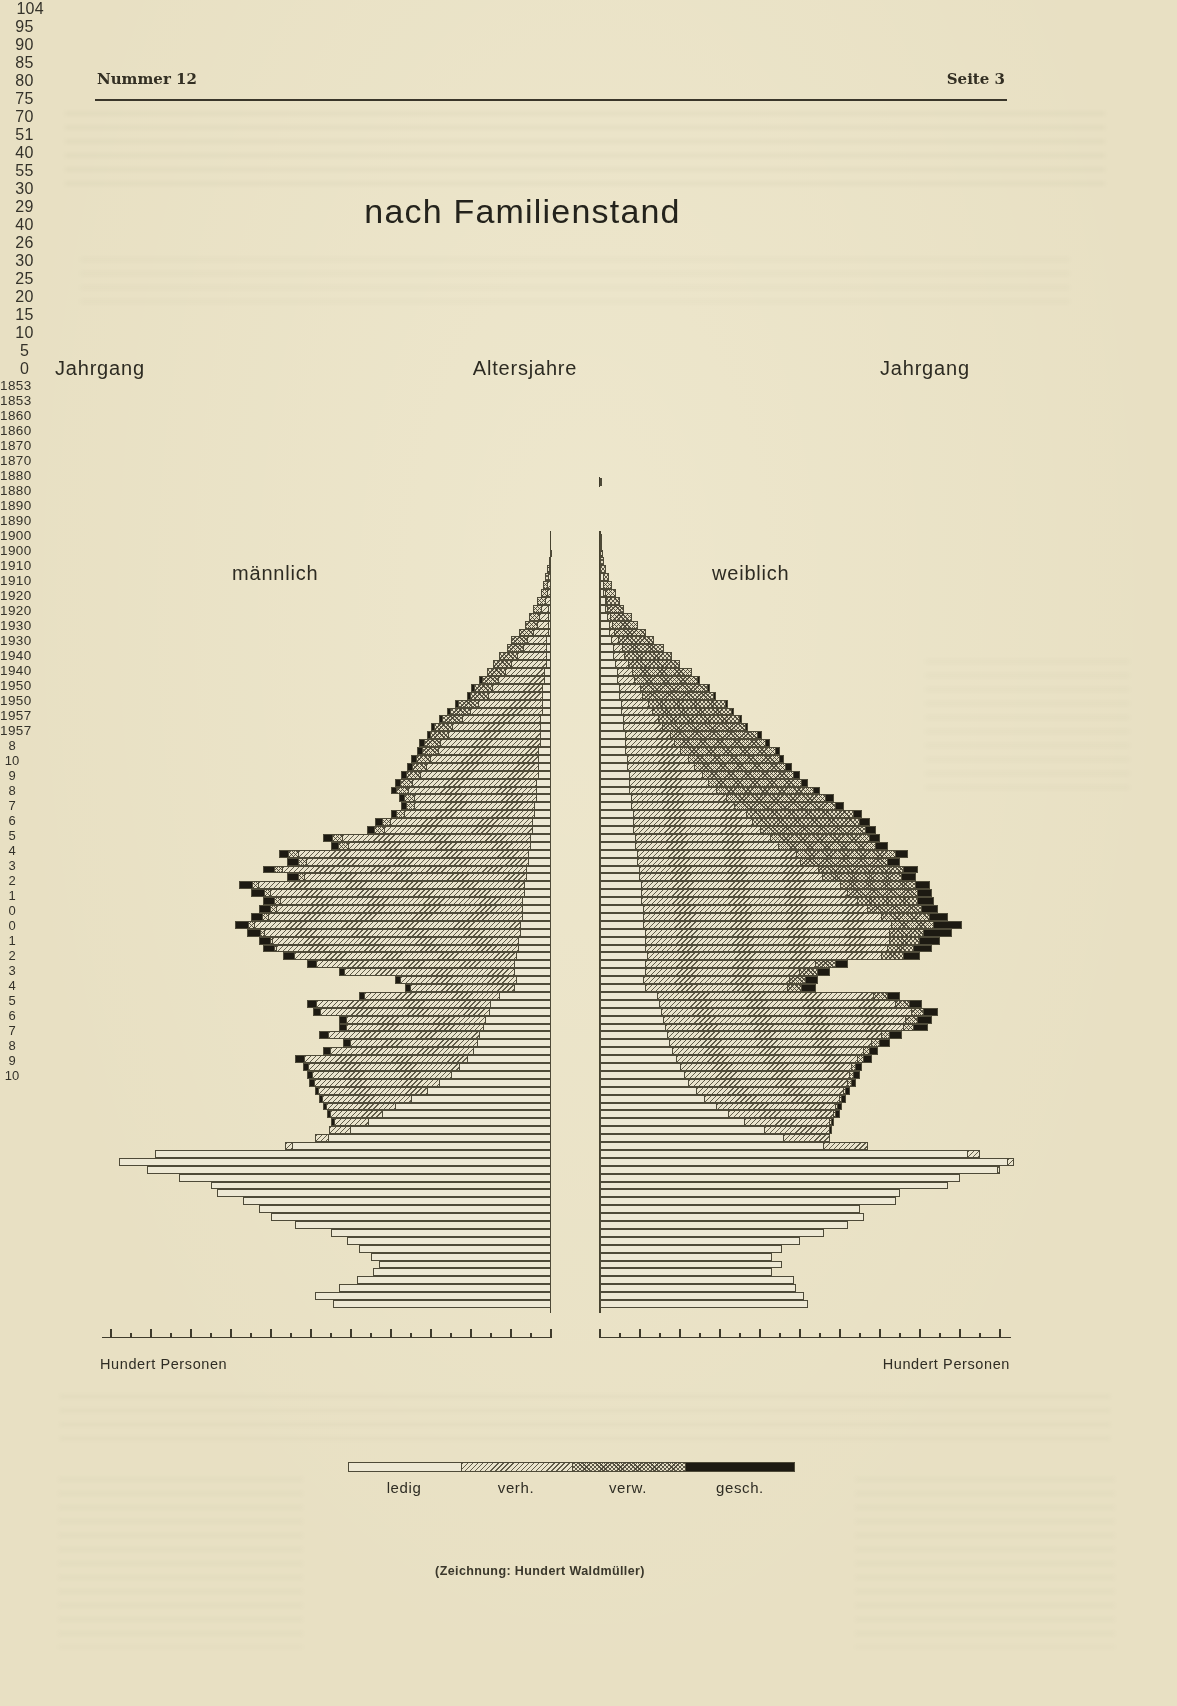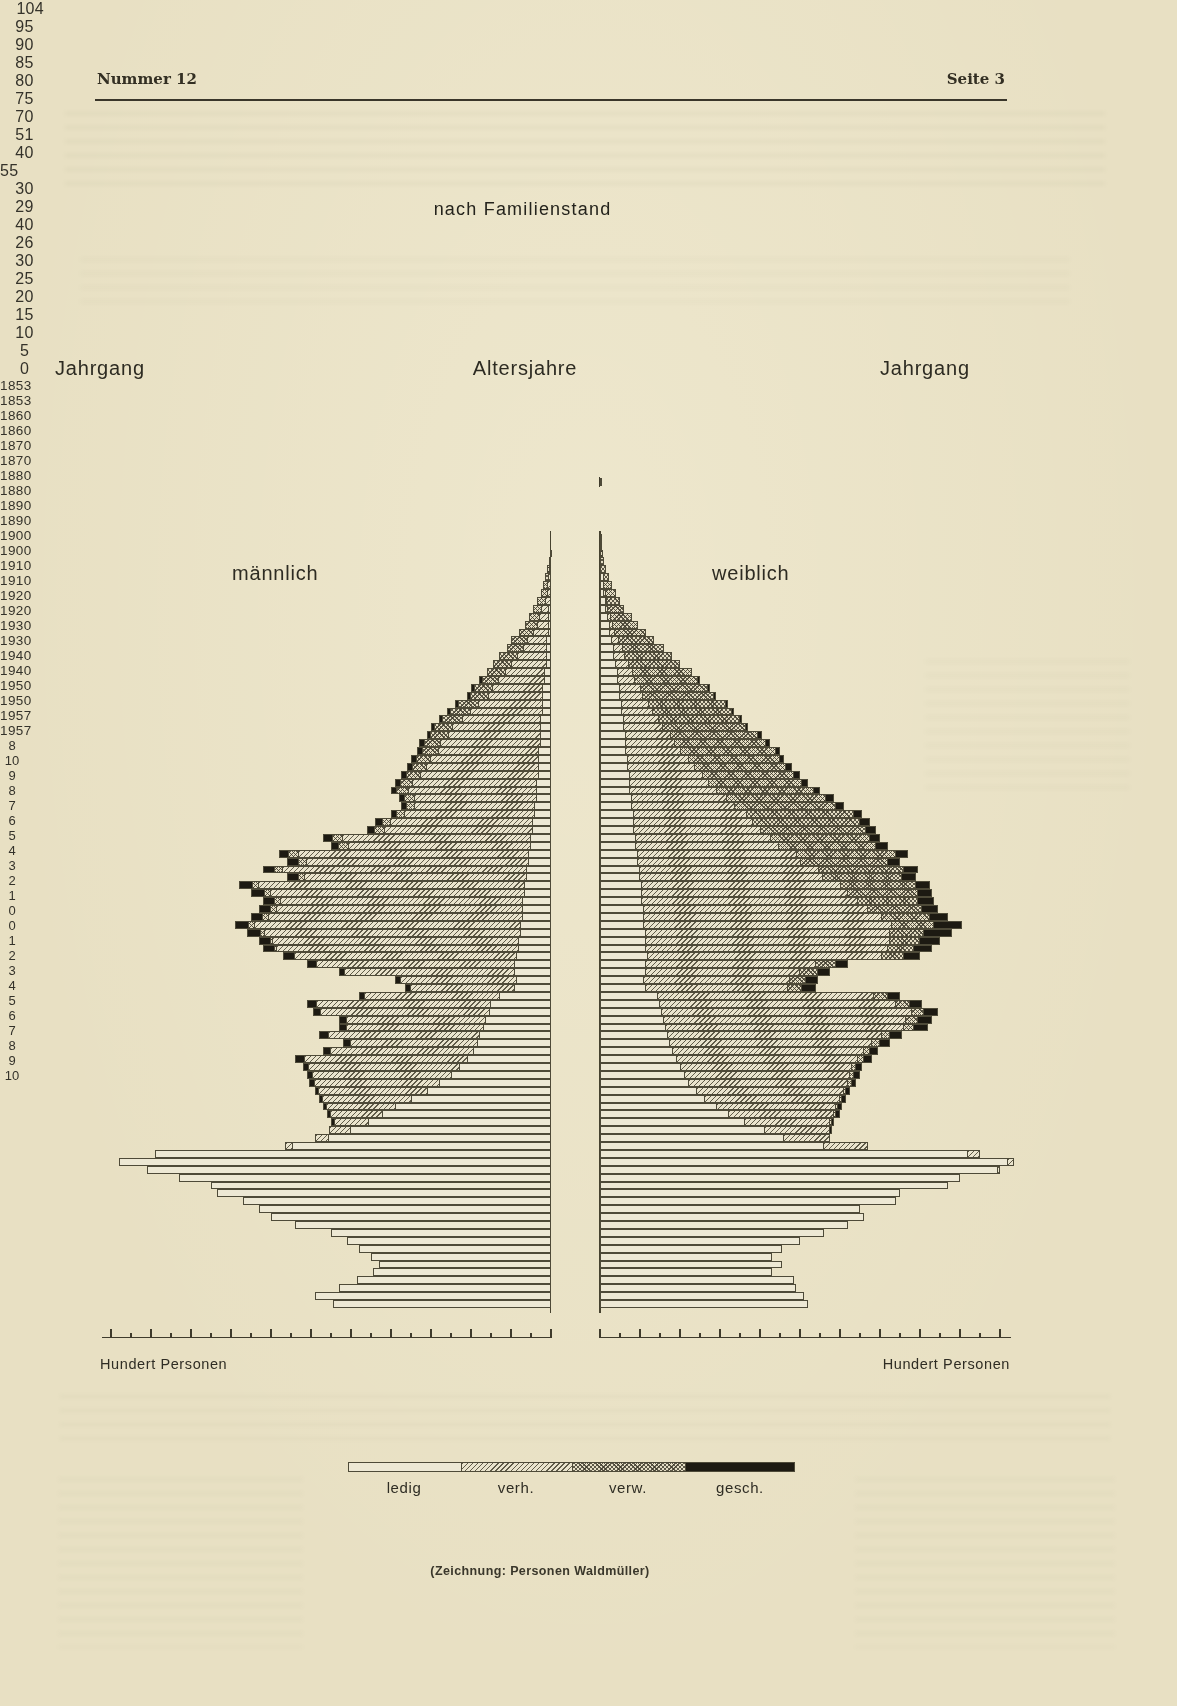--- a/index.html
+++ b/index.html
@@ -19,21 +19,21 @@
     font-family:"Liberation Sans", sans-serif;
     color:var(--ink);
   }
   .abs{position:absolute;}
   
   .hdr{font-family:"DejaVu Serif", serif;font-weight:700;font-size:15px;color:#332f23;}
   .hdr-rule{background:#3a362a;height:2px;}
   
   .title-block{text-align:center;letter-spacing:1.2px;color:#24231c;}
   .title-l1{font-size:28px;font-weight:500;}
-  .title-l2{font-size:18px;font-weight:500;margin-top:15px;}
+  .title-l2{font-size:34px;font-weight:500;margin-top:8px;}
   
   .colhdr{font-size:20px;letter-spacing:.8px;color:#2d2b22;}
   .sidelabel{font-size:20px;letter-spacing:.8px;color:#2d2b22;}
   .yearlabel{font-size:13.5px;letter-spacing:.4px;color:#34322a;}
   .agelabel{font-size:16px;letter-spacing:.3px;color:#34322a;}
   .ticklabel{font-size:13px;color:#34322a;}
   .unitlabel{font-size:14.5px;letter-spacing:.6px;color:#2f2d24;}
   
   .bar{box-sizing:border-box;border:1px solid var(--line);display:flex;position:absolute;}
   .sg{height:100%;box-sizing:border-box;}
@@ -1055,21 +1055,21 @@
       <div class="agelabel" style="left: 545px; top: 473.4px; width: 44px; text-align: right;">104</div>
       <div class="tick" style="left: 598.5px; top: 477.4px; width: 1.6px; height: 10px;"></div>
       <div class="agelabel" style="left: 551px; top: 544.5px; width: 49px; text-align: center;">95</div>
       <div class="agelabel" style="left: 551px; top: 584px; width: 49px; text-align: center;">90</div>
       <div class="agelabel" style="left: 551px; top: 623.5px; width: 49px; text-align: center;">85</div>
       <div class="agelabel" style="left: 551px; top: 663px; width: 49px; text-align: center;">80</div>
       <div class="agelabel" style="left: 551px; top: 702.5px; width: 49px; text-align: center;">75</div>
       <div class="agelabel" style="left: 551px; top: 742px; width: 49px; text-align: center;">70</div>
       <div class="agelabel" style="left: 551px; top: 781.5px; width: 49px; text-align: center;">51</div>
       <div class="agelabel" style="left: 551px; top: 821px; width: 49px; text-align: center;">40</div>
-      <div class="agelabel" style="left: 551px; top: 860.5px; width: 49px; ">55</div>
+      <div class="agelabel" style="left: 551px; top: 860.5px; width: 49px; text-align: center;">55</div>
       <div class="agelabel" style="left: 551px; top: 900px; width: 49px; text-align: center;">30</div>
       <div class="agelabel" style="left: 551px; top: 939.5px; width: 49px; text-align: center;">29</div>
       <div class="agelabel" style="left: 551px; top: 979px; width: 49px; text-align: center;">40</div>
       <div class="agelabel" style="left: 551px; top: 1018.5px; width: 49px; text-align: center;">26</div>
       <div class="agelabel" style="left: 551px; top: 1058px; width: 49px; text-align: center;">30</div>
       <div class="agelabel" style="left: 551px; top: 1097.5px; width: 49px; text-align: center;">25</div>
       <div class="agelabel" style="left: 551px; top: 1137px; width: 49px; text-align: center;">20</div>
       <div class="agelabel" style="left: 551px; top: 1176.5px; width: 49px; text-align: center;">15</div>
       <div class="agelabel" style="left: 551px; top: 1216px; width: 49px; text-align: center;">10</div>
       <div class="agelabel" style="left: 551px; top: 1255.5px; width: 49px; text-align: center;">5</div>
@@ -1176,15 +1176,15 @@
     <span class="sg sg-ledig" style="width:112px"></span>
     <span class="sg sg-verh" style="width:112px"></span>
     <span class="sg sg-verw" style="width:113px"></span>
     <span class="sg sg-gesch" style="width:110px"></span>
   </div>
   <div class="legendlabel abs" style="left:354px;top:1479px;width:100px;text-align:center;">ledig</div>
   <div class="legendlabel abs" style="left:466px;top:1479px;width:100px;text-align:center;">verh.</div>
   <div class="legendlabel abs" style="left:578px;top:1479px;width:100px;text-align:center;">verw.</div>
   <div class="legendlabel abs" style="left:690px;top:1479px;width:100px;text-align:center;">gesch.</div>
 
-  <div class="credit abs" style="left:290px;top:1564px;width:500px;text-align:center;">(Zeichnung: Personen Waldmüller)</div>
+  <div class="credit abs" style="left:290px;top:1564px;width:500px;text-align:center;">(Zeichnung: Hundert Waldmüller)</div>
 
 </div>
 
 </body></html>

